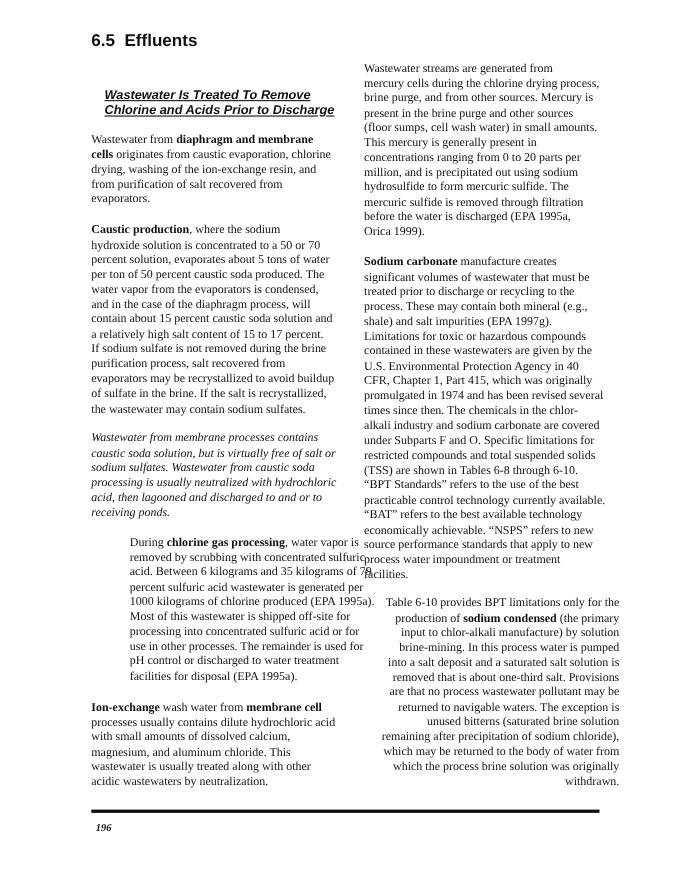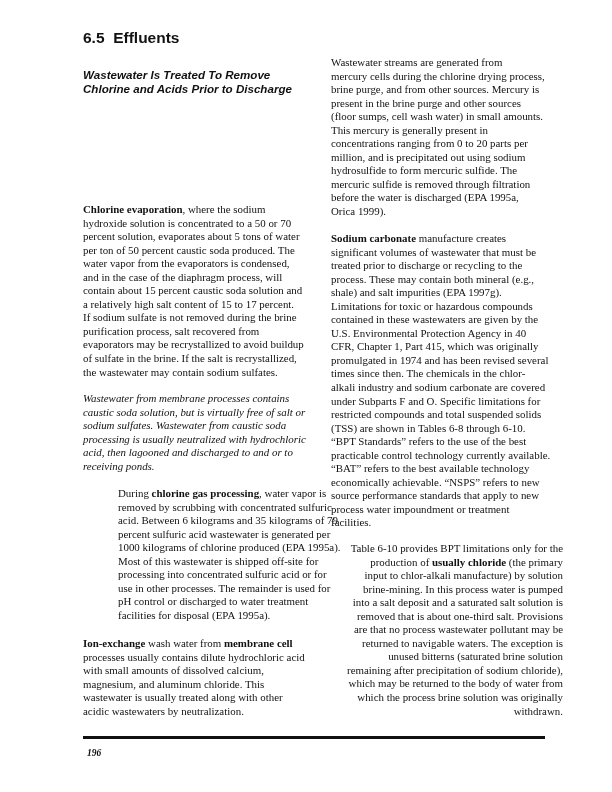--- a/index.html
+++ b/index.html
@@ -4,23 +4,23 @@
   <style>
     html, body { margin: 0; padding: 0; background: #ffffff; }
     body { width: 612px; height: 792px; position: relative; overflow: hidden; color: #111; }
     .page { position: absolute; left: 11px; top: 0; width: 612px; height: 792px; }
     h1.section-title {
       position: absolute; left: 72px; top: 29px; margin: 0;
       font-family: "Liberation Sans", sans-serif; font-weight: bold; font-size: 15.5px;
       letter-spacing: 0; white-space: pre;
     }
     h2.subtitle {
-      position: absolute; left: 72px; top: 68px; width: 230px; margin: 0;
+      position: absolute; left: 72px; top: 68px; width: 230px; margin: 12px;
       font-family: "Liberation Sans", sans-serif; font-weight: bold; font-style: italic;
-      font-size: 11.6px; line-height: 14px;
+      font-size: 11.6px; line-height: 14px; text-decoration: underline;
     }
     .para {
       position: absolute; margin: 0;
       font-family: "Liberation Serif", serif; font-size: 10.9px; line-height: 13.55px;
       white-space: pre-line;
     }
     .para b { font-weight: bold; }
     .rule {
       position: absolute; left: 72px; top: 736px; width: 462px; height: 2.5px; background: #111;
     }
@@ -30,22 +30,27 @@
     }
   </style>
 </head>
 <body>
 
 <div class="page">
 
   <h1 class="section-title">6.5  Effluents</h1>
   <h2 class="subtitle">Wastewater Is Treated To Remove Chlorine and Acids Prior to Discharge</h2>
 
+  <p class="para" style="left:72px; top:121px; width:230px;"><span>Wastewater from </span><b>diaphragm and membrane
+cells</b><span> originates from caustic evaporation, chlorine
+drying, washing of the ion-exchange resin, and
+from purification of salt recovered from
+evaporators.</span></p>
 
-  <p class="para" style="left:72px; top:203px; width:230px;"><b>Chlorine evaporation</b><span>, where the sodium
+  <p class="para" style="left:72px; top:203px; width:230px;"><b>Caustic production</b><span>, where the sodium
 hydroxide solution is concentrated to a 50 or 70
 percent solution, evaporates about 5 tons of water
 per ton of 50 percent caustic soda produced.  The
 water vapor from the evaporators is condensed,
 and in the case of the diaphragm process, will
 contain about 15 percent caustic soda solution and
 a relatively high salt content of 15 to 17 percent.
 If sodium sulfate is not removed during the brine
 purification process, salt recovered from
 evaporators may  be recrystallized to avoid buildup
@@ -107,21 +112,21 @@
 (TSS) are shown in Tables 6-8 through 6-10.
 “BPT Standards” refers to the use of the best
 practicable control technology currently available.
 “BAT” refers to the best available technology
 economically achievable.  “NSPS” refers to new
 source performance standards that apply to new
 process water impoundment or treatment
 facilities.</span></p>
 
   <p class="para" style="left:320px; top:542px; width:232px;text-align:right;"><span>Table 6-10 provides BPT limitations only for the
-production of </span><b>usually chloride</b><span>  (the primary
+production of </span><b>sodium condensed</b><span>  (the primary
 input to chlor-alkali manufacture) by solution
 brine-mining.  In this process water is pumped
 into a salt deposit and a saturated salt solution is
 removed that is about one-third salt.  Provisions
 are that no process wastewater pollutant may be
 returned to navigable waters.  The exception is
 unused bitterns (saturated brine solution
 remaining after precipitation of sodium chloride),
 which may be returned to the body of water from
 which the process brine solution was originally

